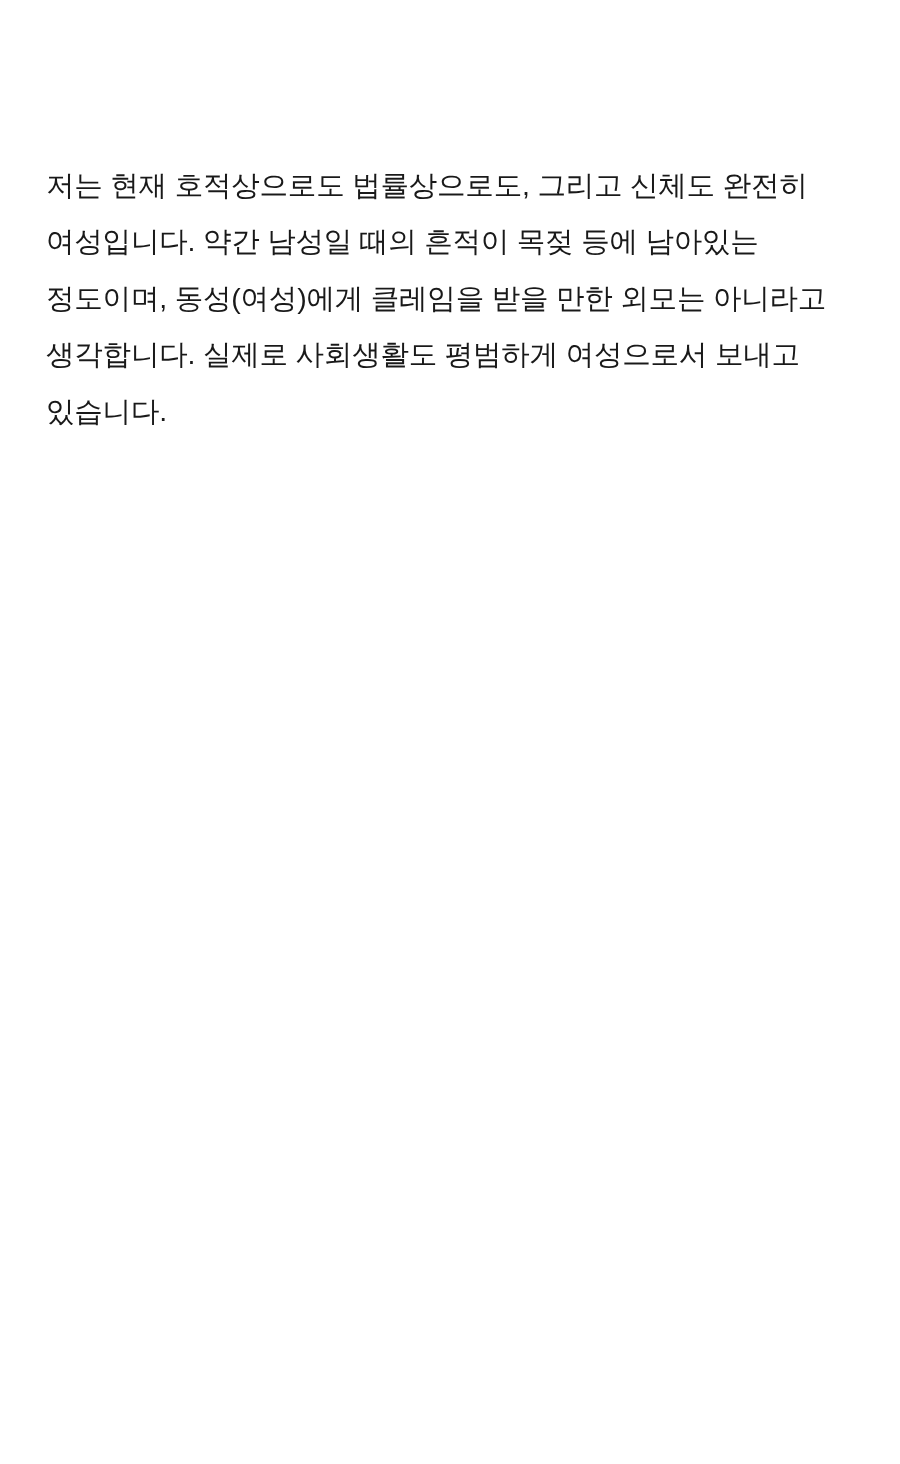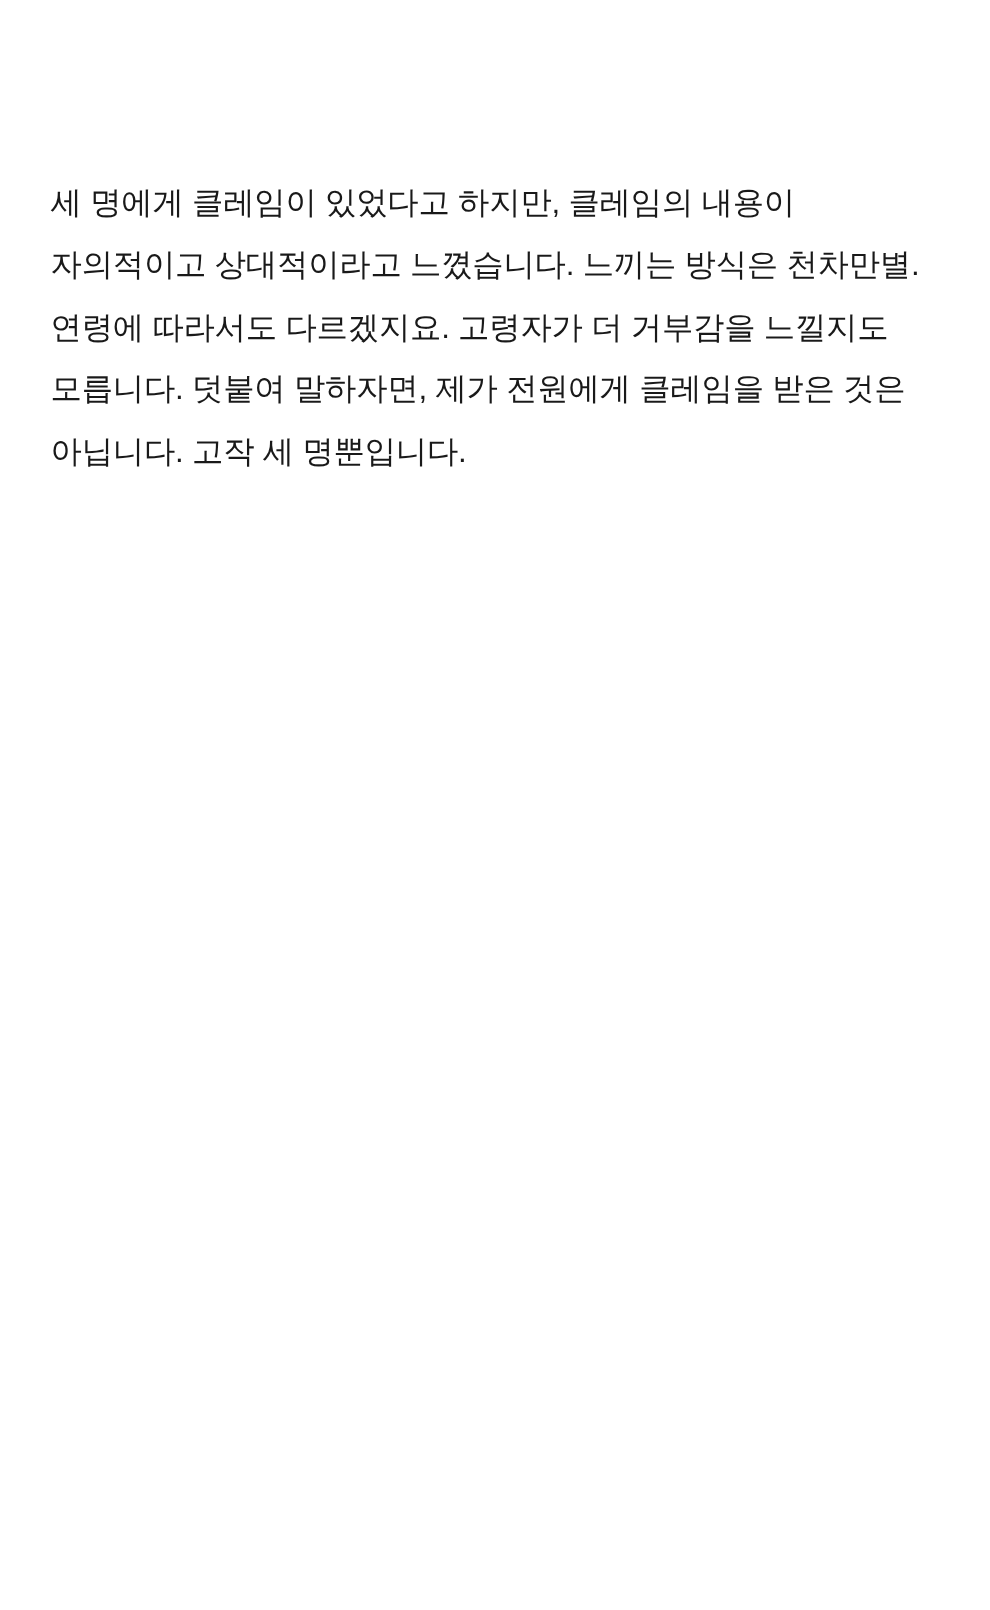--- a/index.html
+++ b/index.html
@@ -36,16 +36,16 @@
   }
   .para + .para {
     margin-top: 1.62em;
   }
 </style>
 </head>
 <body>
 
 <div class="page">
   <div class="body-text">
-    <p class="para">세 명에게 클레임이 있었다고 하지만, 클레임의 내용이 자의적이고 상대적이라고 느꼈습니다. 느끼는 방식은 천차만별. 연령에 따라서도 다르겠지요. 고령자가 더 거부감을 느낄지도 모릅니다. 덧붙여 말하자면, 제가 전원에게 클레임을 받은 것은 아닙니다. 고작 세 명뿐입니다.</p>
+    <p class="para">저는 현재 호적상으로도 법률상으로도, 그리고 신체도 완전히 여성입니다. 약간 남성일 때의 흔적이 목젖 등에 남아있는 정도이며, 동성(여성)에게 클레임을 받을 만한 외모는 아니라고 생각합니다. 실제로 사회생활도 평범하게 여성으로서 보내고 있습니다.</p>
     
   </div>
 </div>
 
 </body></html>

